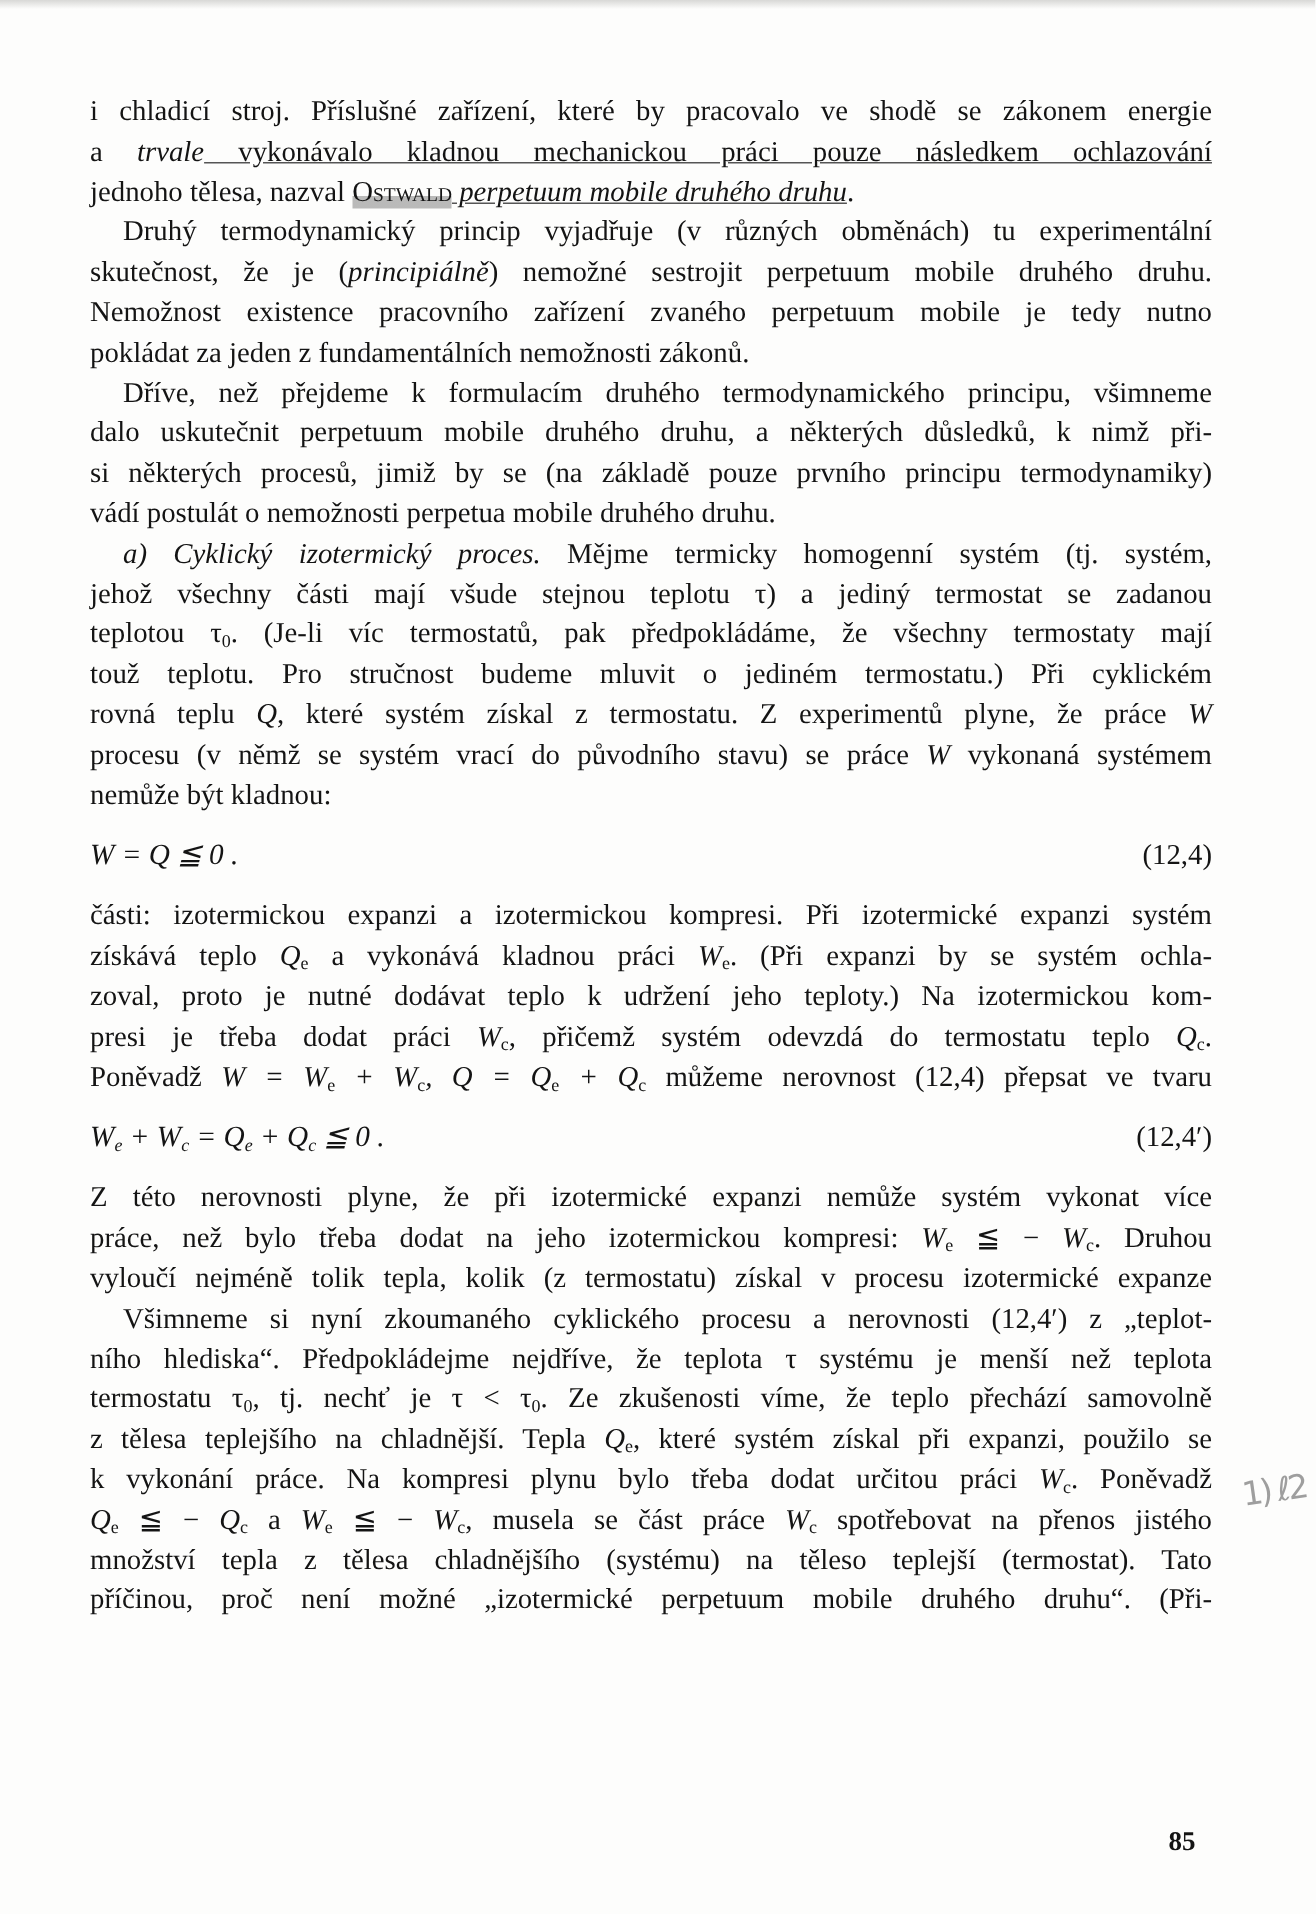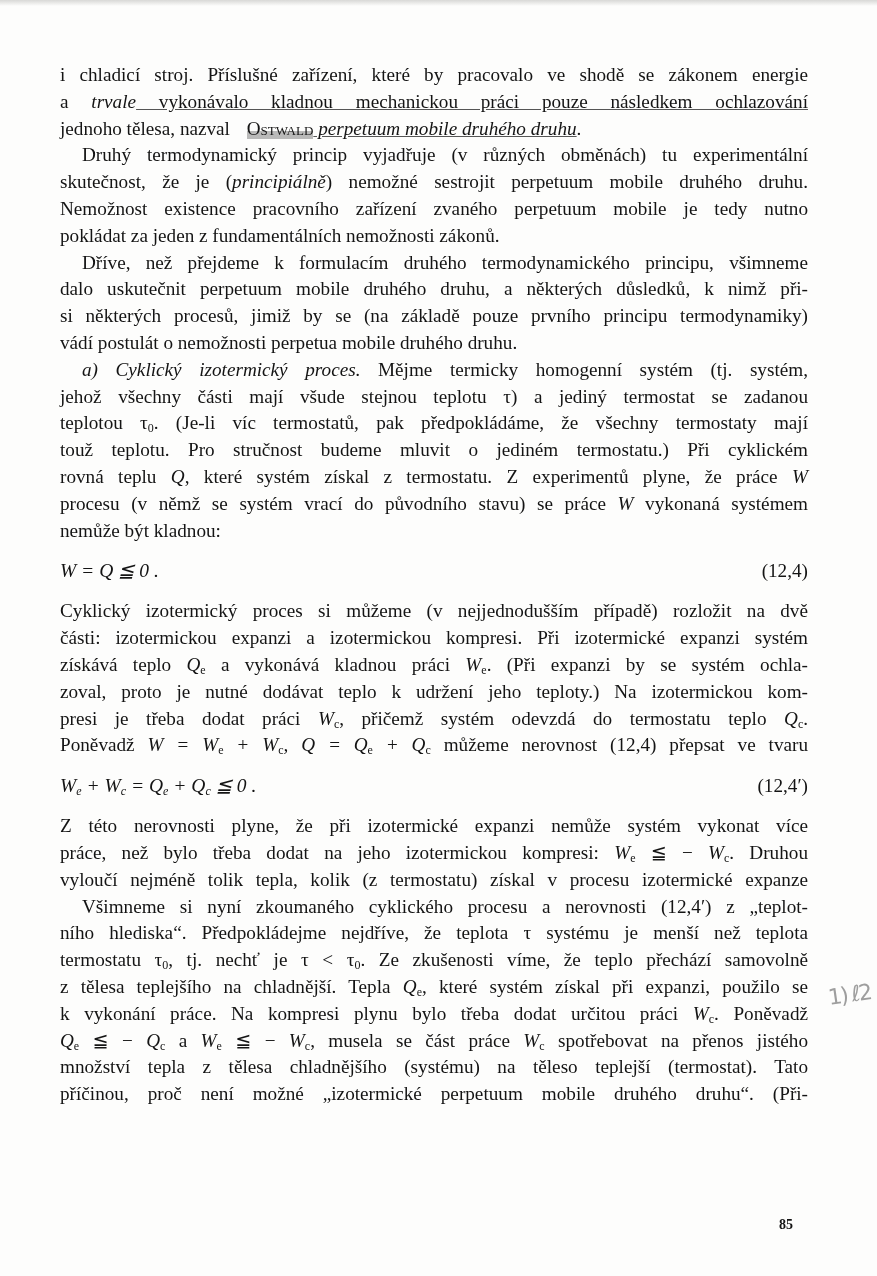--- a/index.html
+++ b/index.html
@@ -10,30 +10,30 @@
   .topedge { position: absolute; left: 0; top: 0; width: 877px; height: 6px; background: linear-gradient(#d8d8d6, #fdfdfc); }
   .page {
     position: absolute; left: 60px; top: 62px; width: 748px;
     font-size: 19.2px; line-height: 26.8px; text-align: justify;
   }
   .p { margin: 0; }
   .indent { text-indent: 22px; }
   .line { display: block; text-align: justify; text-align-last: justify; white-space: nowrap; }
   .line.last { text-align-last: left; }
   i, .it { font-style: italic; }
-  .sc { font-variant: small-caps; margin-left: 12px; }
+  .sc { font-variant: small-caps; }
   .eq {
     position: relative; height: 44px; margin: 6px 0 4px 0;
   }
   .eq .formula { position: absolute; left: 0; right: 0; text-align: left; top: 8px; font-size: 19.5px; }
   .eq .num { position: absolute; right: 0; top: 8px; }
   sub { font-size: 12px; vertical-align: -3px; line-height: 0; }
   .ul { text-decoration: underline; text-decoration-color: #555; }
   .hl { background: linear-gradient(transparent 60%, rgba(60,60,60,0.35) 60%); }
-  .pagenum { position: absolute; left: 779px; top: 1217px; font-size: 14px; font-weight: bold; }
+  .pagenum { position: absolute; left: 779px; top: 1217px; font-size: 18px; font-weight: bold; }
   .margin-note {
     position: absolute; left: 828px; top: 982px; font-family: "DejaVu Sans", sans-serif;
     font-size: 22px; color: #777; transform: rotate(-8deg); opacity: 0.7; letter-spacing: -2px;
   }
 </style>
 </head>
 <body>
 
 <div class="topedge"></div>
 
@@ -68,21 +68,20 @@
     <span class="line"><span>procesu (v němž se systém vrací do původního stavu) se práce </span><i>W</i><span> vykonaná systémem</span></span>
     <span class="line last">nemůže být kladnou:</span>
   </div>
 
   <div class="eq">
     <span class="formula it">W = Q ≦ 0 .</span>
     <span class="num">(12,4)</span>
   </div>
 
   <div class="p">
-    <span class="line">Cyklický izotermický proces si můžeme (v nejjednodušším případě) rozložit na dvě</span>
     <span class="line">části: izotermickou expanzi a izotermickou kompresi. Při izotermické expanzi systém</span>
     <span class="line"><span>získává teplo </span><i>Q</i><sub>e</sub><span> a vykonává kladnou práci </span><i>W</i><sub>e</sub><span>. (Při expanzi by se systém ochla-</span></span>
     <span class="line">zoval, proto je nutné dodávat teplo k udržení jeho teploty.) Na izotermickou kom-</span>
     <span class="line"><span>presi je třeba dodat práci </span><i>W</i><sub>c</sub><span>, přičemž systém odevzdá do termostatu teplo </span><i>Q</i><sub>c</sub><span>.</span></span>
     <span class="line"><span>Poněvadž </span><i>W = W</i><sub>e</sub><i> + W</i><sub>c</sub><i>, Q = Q</i><sub>e</sub><i> + Q</i><sub>c</sub><span> můžeme nerovnost (12,4) přepsat ve tvaru</span></span>
   </div>
 
   <div class="eq">
     <span class="formula it"><i>W</i><sub>e</sub> + <i>W</i><sub>c</sub> = <i>Q</i><sub>e</sub> + <i>Q</i><sub>c</sub> ≦ 0 .</span>
     <span class="num">(12,4′)</span>

